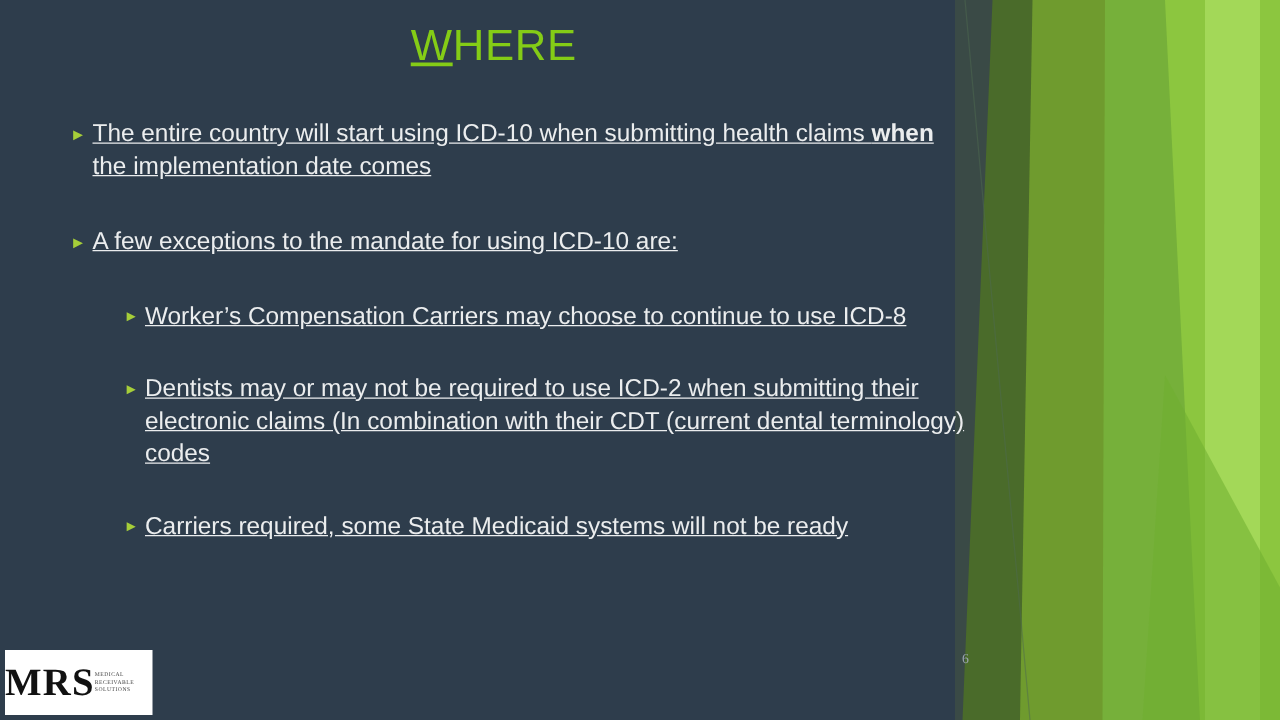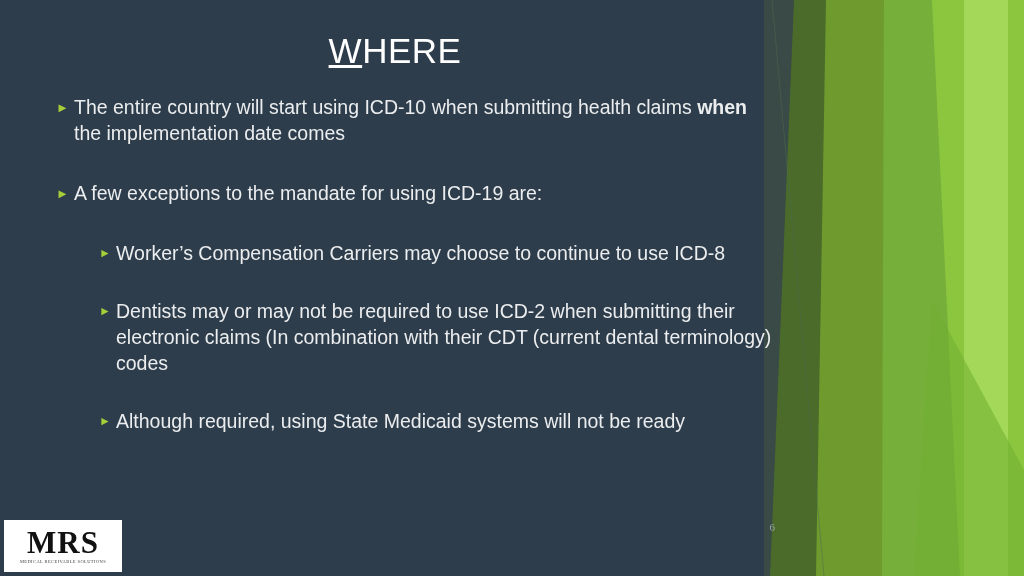--- a/index.html
+++ b/index.html
@@ -25,24 +25,24 @@
     position: absolute;
     top: 0;
     right: 0;
     width: 260px;
     height: 576px;
     pointer-events: none;
   }
   .title {
     position: absolute;
     left: 0;
-    top: 30px;
+    top: 16px;
     width: 790px;
     text-align: center;
-    color: #ffffff;
+    color: #84cc16;
     font-size: 35px;
     line-height: 42px;
     letter-spacing: 0.5px;
     font-family: "Liberation Sans", sans-serif;
     font-weight: normal;
   }
   .title .u {
     text-decoration: underline;
   }
   .body {
@@ -62,20 +62,21 @@
   .bullet .tri {
     flex: 0 0 auto;
     width: 18px;
     margin-top: 7px;
     color: #a6ce39;
     font-size: 13px;
     line-height: 13px;
   }
   .bullet .txt {
     flex: 1 1 auto;
+    text-decoration: underline;
   }
   .lvl1 {
     margin-bottom: 34px;
   }
   .lvl2 {
     margin-left: 43px;
     margin-bottom: 32px;
   }
   .lvl2 .tri {
     width: 17px;
@@ -94,21 +95,20 @@
     font-family: "Liberation Serif", serif;
   }
   .logo {
     position: absolute;
     left: 4px;
     bottom: 4px;
     width: 118px;
     height: 52px;
     background: #ffffff;
     display: flex;
-    flex-direction: column;
     align-items: center;
     justify-content: center;
   }
   .logo .mark {
     font-family: "Liberation Serif", serif;
     font-size: 31px;
     font-weight: bold;
     color: #111111;
     letter-spacing: 1px;
     line-height: 32px;
@@ -143,36 +143,36 @@
 
   <div class="body">
 
     <div class="bullet lvl1">
       <span class="tri">►</span>
       <span class="txt"><span>The entire country will start using ICD-10 when submitting health claims </span><b>when</b><span> the implementation date comes</span></span>
     </div>
 
     <div class="bullet lvl1">
       <span class="tri">►</span>
-      <span class="txt">A few exceptions to the mandate for using ICD-19 are:</span>
+      <span class="txt">A few exceptions to the mandate for using ICD-10 are:</span>
     </div>
 
     <div class="bullet lvl2">
       <span class="tri">►</span>
       <span class="txt">Worker’s Compensation Carriers may choose to continue to use ICD-8</span>
     </div>
 
     <div class="bullet lvl2">
       <span class="tri">►</span>
       <span class="txt">Dentists may or may not be required to use ICD-2 when submitting their electronic claims (In combination with their CDT (current dental terminology) codes</span>
     </div>
 
     <div class="bullet lvl2">
       <span class="tri">►</span>
-      <span class="txt">Although required, using State Medicaid systems will not be ready</span>
+      <span class="txt">Carriers required, some State Medicaid systems will not be ready</span>
     </div>
 
   </div>
 
   <div class="pagenum">6</div>
 
   <div class="logo">
     <div class="mark">MRS</div>
     <div class="sub">MEDICAL RECEIVABLE SOLUTIONS</div>
   </div>

